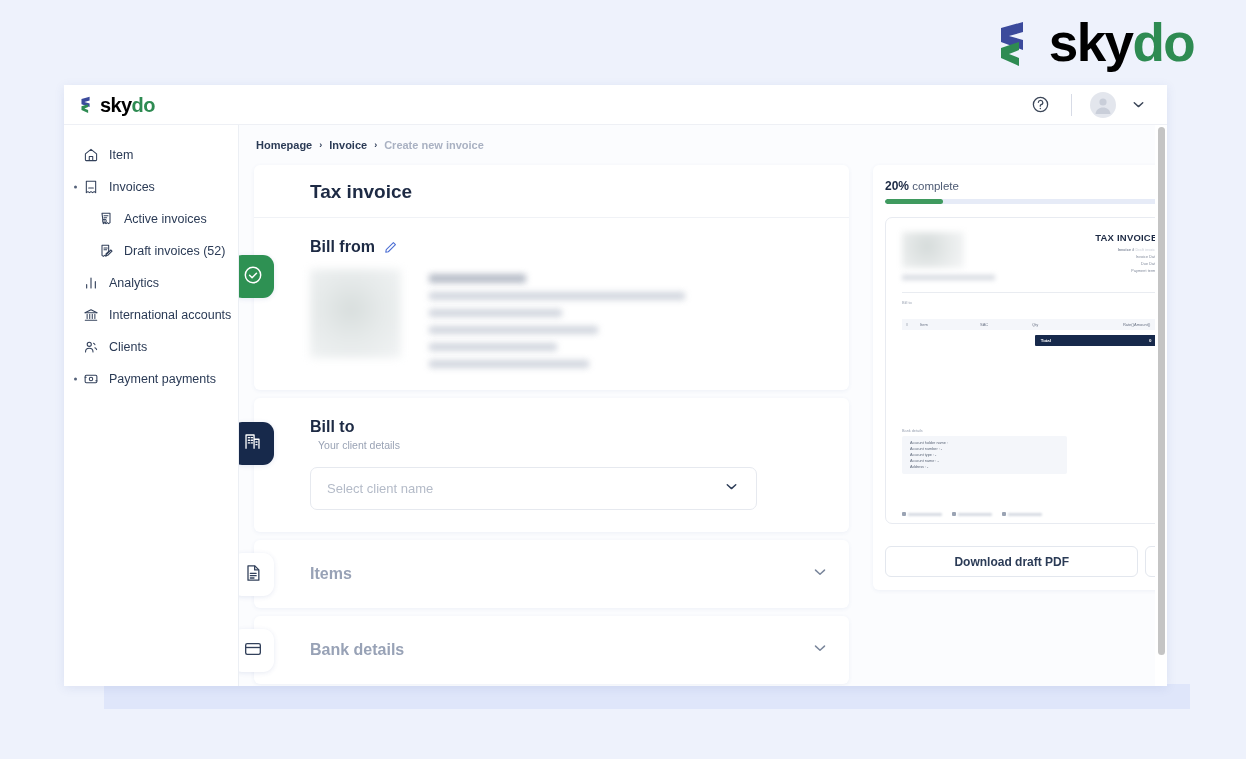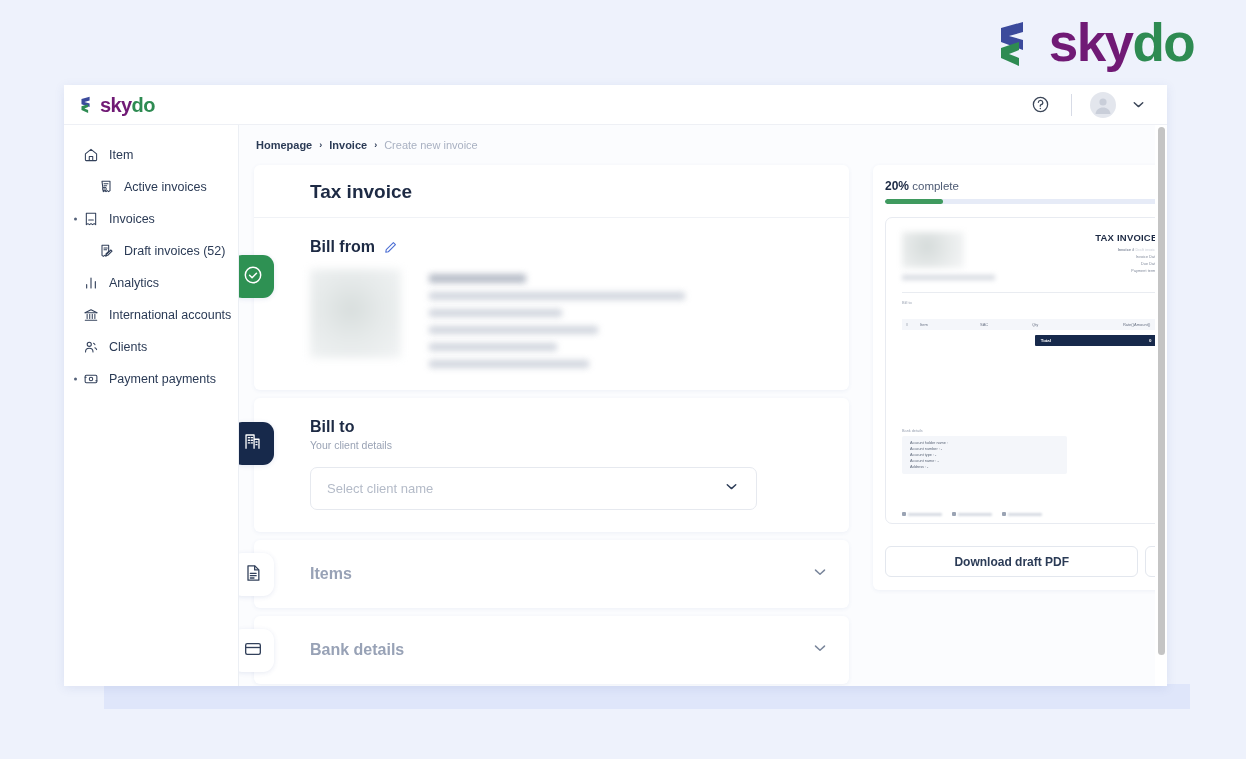--- a/index.html
+++ b/index.html
@@ -12,21 +12,21 @@
 
   
   .brand-top {
     position: absolute; right: 52px; top: 16px;
     display: flex; align-items: center; gap: 6px;
   }
   .brand-top .logo-mark { width: 46px; height: 50px; }
   .brand-top .logo-word {
     font-size: 53px; font-weight: 700; letter-spacing: -1.6px; line-height: 1;
   }
-  .logo-sky { color: #701a75; }
+  .logo-sky { color: #000000; }
   .logo-do  { color: #2e8b52; }
 
   
   .app-window {
     position: absolute; left: 64px; top: 85px;
     width: 1103px; height: 601px;
     background: #ffffff;
     box-shadow: 0 2px 10px rgba(60,80,160,.10);
     display: flex; flex-direction: column;
     overflow: hidden;
@@ -86,21 +86,21 @@
   .main {
     flex: 1; min-width: 0; background: #fbfcfe;
     padding: 14px 22px 0 15px;
     overflow: hidden; position: relative;
   }
   .breadcrumb {
     display:flex; align-items:center; gap:7px;
     font-size: 11px; padding-left: 2px; margin-bottom: 14px;
   }
   .crumb { color: #2b3b56; font-weight: 600; cursor:pointer; }
-  .crumb.last { color: #a9b1c2; font-weight: 400; cursor: default; }
+  .crumb.last { color: #a9b1c2; font-weight: 700; cursor: default; }
   .crumb-sep { color:#2b3b56; font-size: 9px; font-weight:700; }
 
   .content-cols { display:flex; gap: 24px; align-items: flex-start; }
   .left-col { width: 595px; min-width: 595px; position: relative; }
   .right-col { flex: 1; }
 
   
   .card {
     background: #fff; border-radius: 6px;
     box-shadow: 0 1px 4px rgba(60,80,160,.07);
@@ -117,21 +117,21 @@
     width: 43px; height: 43px; border-radius: 11px;
     display:flex; align-items:center; justify-content:center;
     background: #fff; box-shadow: 0 1px 5px rgba(60,80,160,.12);
   }
   .step-badge.green { background: #2e9153; }
   .step-badge.navy  { background: #17294b; }
 
   .sec-body { padding: 20px 0 22px 56px; }
   .sec-head { display:flex; align-items:center; gap: 8px; }
   .sec-title { font-size: 16px; font-weight: 700; color: #1d2a44; }
-  .sec-sub { font-size: 10.5px; color:#9aa3b5; margin-top: 3px; }
+  .sec-sub { font-size: 10.5px; color:#9aa3b5; margin-top: 3px; margin-left: 8px; }
   .edit-icon { cursor:pointer; display:flex; }
 
   .billfrom-row { display:flex; gap: 28px; margin-top: 13px; }
   .bf-logo {
     width: 91px; height: 89px; border-radius: 3px;
     background: radial-gradient(circle at 45% 45%, #d8dedd 0%, #e6eaea 45%, #f2f4f5 100%);
     filter: blur(4px);
   }
   .bf-lines { padding-top: 5px; display:flex; flex-direction:column; gap: 9px; }
   .bf-line {
@@ -311,41 +311,41 @@
       <div class="nav-item">
         <span class="nav-icon">
           <svg viewBox="0 0 24 24" width="16" height="16" fill="none" stroke="#33415b" stroke-width="1.6" stroke-linejoin="round">
             <path d="M3.6 10.2 12 3.6l8.4 6.6v9a1.2 1.2 0 0 1-1.2 1.2H4.8a1.2 1.2 0 0 1-1.2-1.2z"></path>
             <path d="M9.4 20.4v-6.2h5.2v6.2"></path>
           </svg>
         </span>
         <span class="ni-label">Item</span>
       </div>
 
+      <div class="nav-item">
+        <span class="nav-dot"></span>
+        <span class="nav-icon">
+          <svg viewBox="0 0 24 24" width="16" height="16" fill="none" stroke="#33415b" stroke-width="1.6" stroke-linejoin="round">
+            <path d="M5 3.5h14v17l-2.3-1.6-2.3 1.6-2.4-1.6-2.3 1.6L7.4 19 5 20.5z"></path>
+            <path d="M8.5 13.5h7" stroke-linecap="round"></path>
+          </svg>
+        </span>
+        <span class="ni-label">Invoices</span>
+      </div>
+
       <div class="nav-item sub">
         <span class="nav-icon">
           <svg viewBox="0 0 24 24" width="16" height="16" fill="none" stroke="#33415b" stroke-width="1.6" stroke-linejoin="round">
             <path d="M6 3.5h12v14l-2 1.5-2-1.5-2 1.5-2-1.5-2 1.5z"></path>
             <path d="M9 7.2h6M9 10h4" stroke-linecap="round"></path>
             <circle cx="9.8" cy="15" r="2.6" fill="#fff"></circle>
             <text x="9.8" y="16.3" font-size="4" text-anchor="middle" fill="#33415b" stroke="none">$</text>
           </svg>
         </span>
         <span class="ni-label">Active invoices</span>
-      </div>
-
-      <div class="nav-item">
-        <span class="nav-dot"></span>
-        <span class="nav-icon">
-          <svg viewBox="0 0 24 24" width="16" height="16" fill="none" stroke="#33415b" stroke-width="1.6" stroke-linejoin="round">
-            <path d="M5 3.5h14v17l-2.3-1.6-2.3 1.6-2.4-1.6-2.3 1.6L7.4 19 5 20.5z"></path>
-            <path d="M8.5 13.5h7" stroke-linecap="round"></path>
-          </svg>
-        </span>
-        <span class="ni-label">Invoices</span>
       </div>
 
       <div class="nav-item sub">
         <span class="nav-icon">
           <svg viewBox="0 0 24 24" width="16" height="16" fill="none" stroke="#33415b" stroke-width="1.6" stroke-linejoin="round">
             <path d="M6 3.5h10v9l-4 4v3.5l-2-1.5-2 1.5-2-1.5V3.5z"></path>
             <path d="M9 7.4h5M9 10.2h4" stroke-linecap="round"></path>
             <path d="M19.2 10.5 21 12.3l-6 6-2.4.6.6-2.4z"></path>
           </svg>
         </span>

